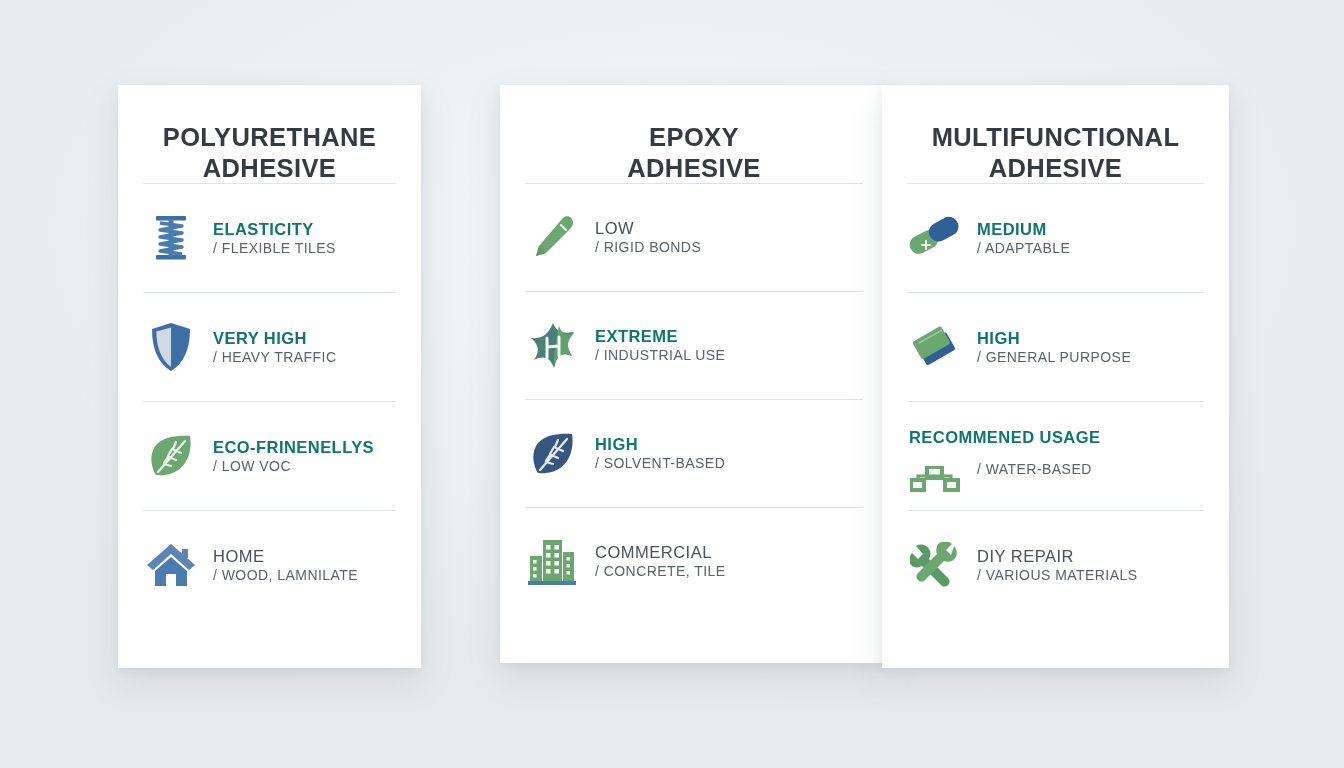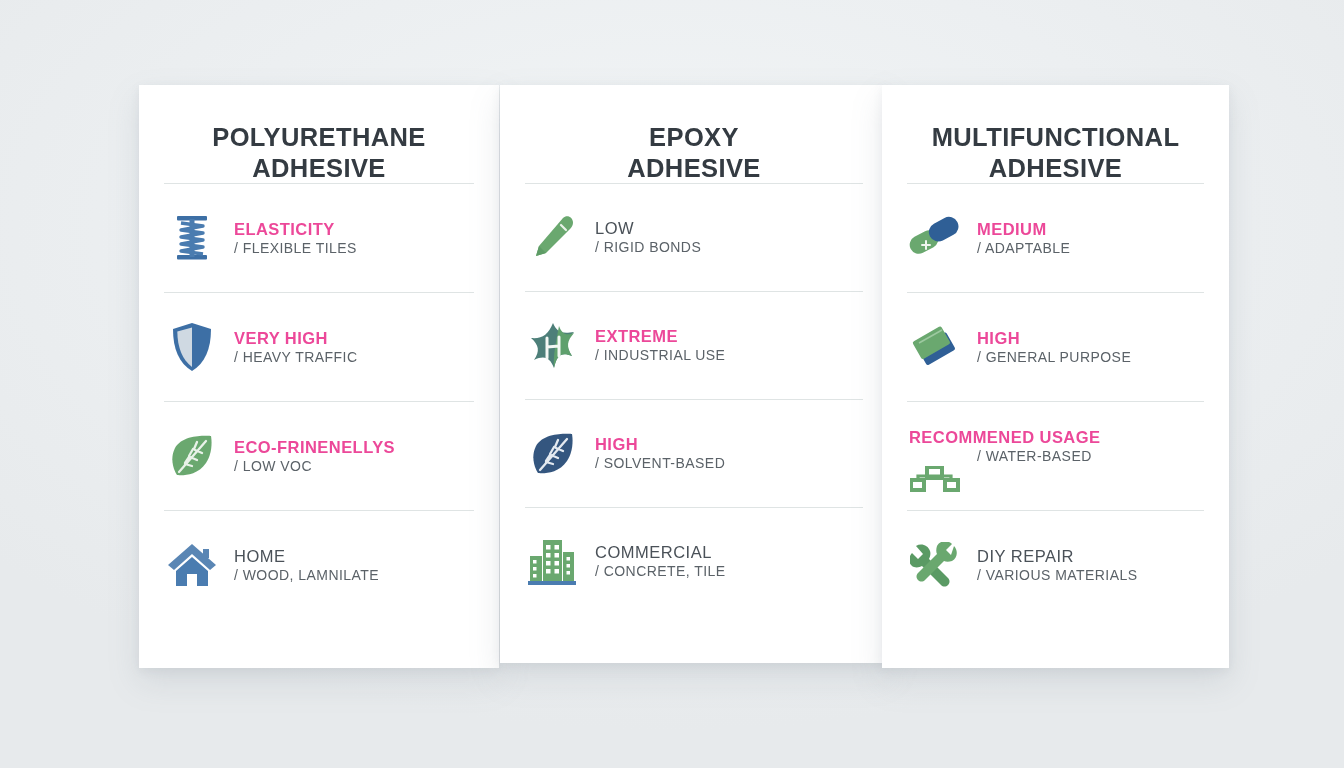--- a/index.html
+++ b/index.html
@@ -22,21 +22,21 @@
     inset: 0;
   }
 
   
   .card {
     position: absolute;
     background: #ffffff;
     box-shadow: 0 14px 30px rgba(120,130,140,0.17), 0 3px 9px rgba(120,130,140,0.10);
   }
 
-  .card-1 { left: 118px; top: 85px;  width: 360px; height: 583px; margin-left: 21px; }
+  .card-1 { left: 118px; top: 85px;  width: 303px; height: 583px; }
   .card-2 { left: 500px; top: 85px;  width: 388px; height: 578px; }
   .card-3 { left: 882px; top: 85px;  width: 347px; height: 583px; }
 
   .card-title {
     text-align: center;
     font-weight: bold;
     font-size: 25.5px;
     letter-spacing: 0.4px;
     line-height: 1.2;
     color: #343b42;
@@ -75,21 +75,21 @@
     margin-right: 14px;
   }
   .row-icon svg { display: block; }
 
   .row-text { min-width: 0; }
 
   .row-primary {
     font-size: 16.5px;
     font-weight: bold;
     letter-spacing: 0.45px;
-    color: #ec4899;
+    color: #0f766e;
     line-height: 1.28;
     white-space: nowrap;
   }
   .row-primary.light {
     font-weight: normal;
     color: #4a5158;
     letter-spacing: 0.5px;
   }
   .row-secondary {
     font-size: 14px;
@@ -103,21 +103,21 @@
   
   .row.overflow { align-items: flex-start; padding-top: 25px; }
   .row.overflow .row-icon { margin-top: 24px; }
   .row.overflow .row-text { position: relative; }
   .row.overflow .row-primary {
     position: absolute;
     left: -68px;
     top: 0;
     white-space: nowrap;
   }
-  .row.overflow .row-secondary { margin-top: 21px; }
+  .row.overflow .row-secondary { margin-top: 34px; }
 
   .divider-inner { height: 1px; background: #dfe4e4; margin: 0 25px; }
 </style>
 </head>
 <body>
 
 <div id="board">
 
   <div class="card card-1">
     <div class="card-title">POLYURETHANE

